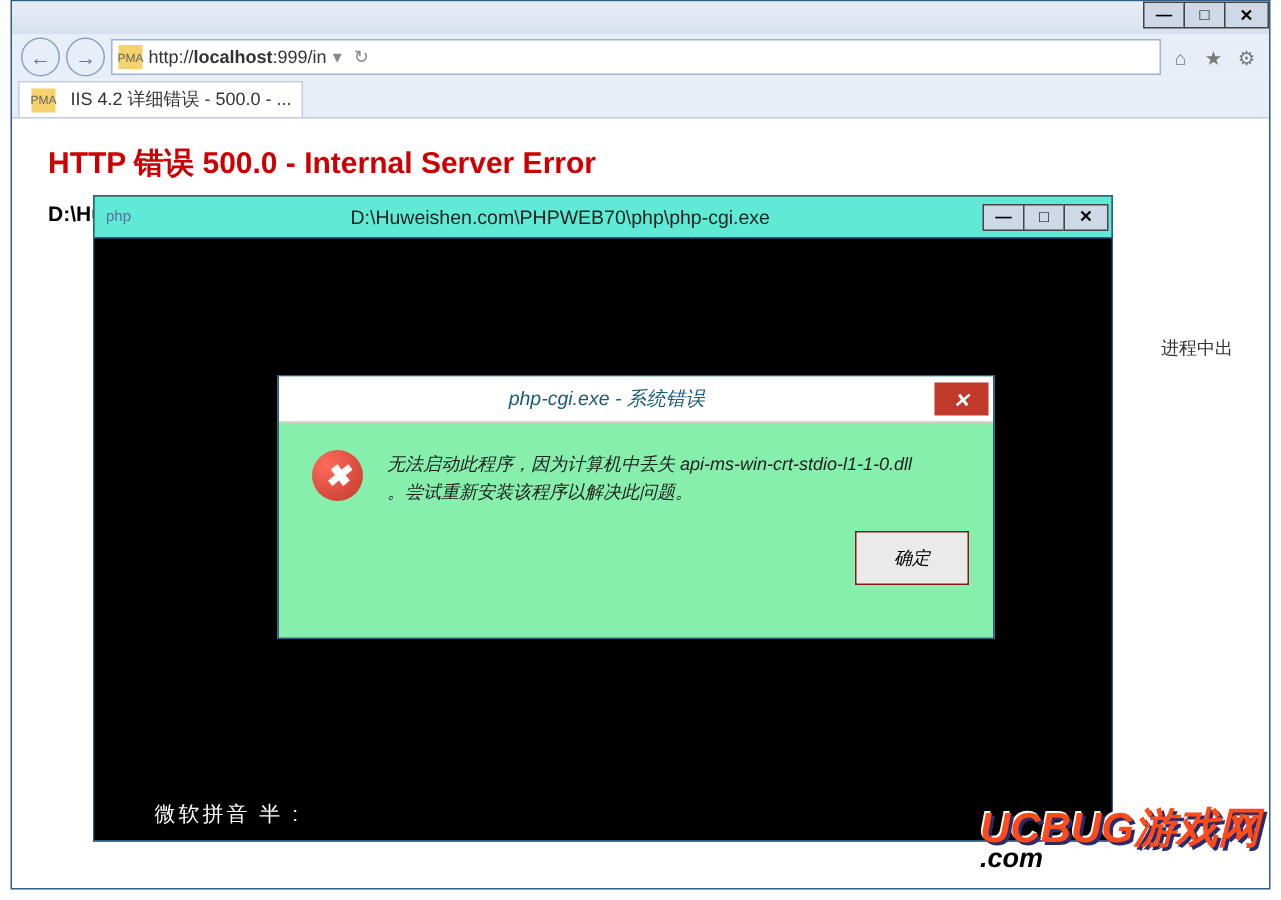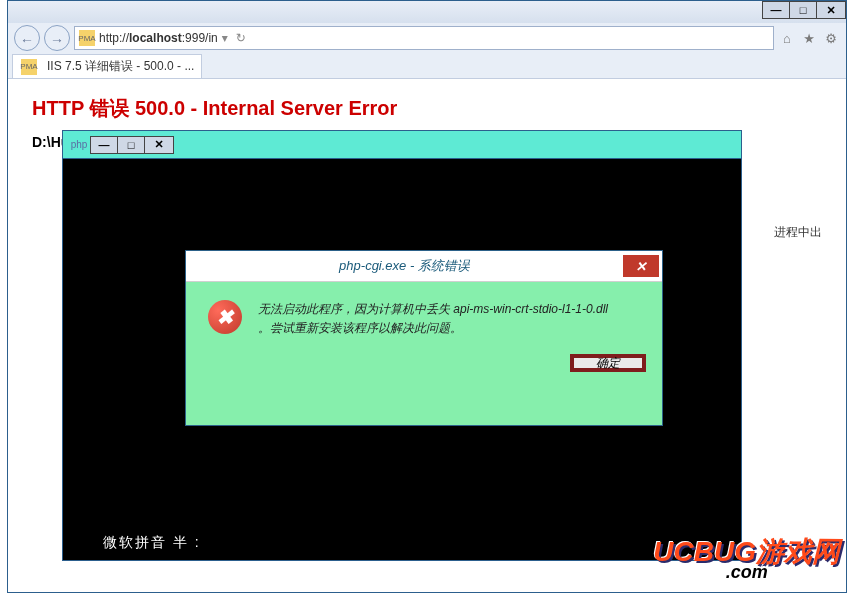--- a/index.html
+++ b/index.html
@@ -170,38 +170,38 @@
   background: radial-gradient(circle at 30% 30%, #ff6b5a, #c0392b);
   display: flex; align-items: center; justify-content: center;
   color: #fff; font-size: 20px; font-weight: bold;
 }
 .dlg-msg { font-size: 12px; color: #222; line-height: 1.6; }
 .dialog-footer {
   display: flex; justify-content: flex-end;
   padding: 6px 16px 12px;
 }
 .dlg-btn {
-  width: 76px; height: 18px;
-  border: 4px solid #7f1d1d;
+  width: 76px; height: 36px;
+  border: 1px solid #7f1d1d;
   background: #eaeaea;
   font-size: 12px;
   display: flex; align-items: center; justify-content: center;
 }
 
 
 .watermark {
   position: absolute;
   right: 14px; bottom: 20px;
   font-size: 28px; font-weight: 900;
   color: #ff4a1a;
   text-shadow: 2px 2px 0 #2b2b6b, -1px -1px 0 #fff;
   font-style: italic;
   pointer-events: none;
   line-height: 0.9;
-  text-align: center;
+  text-align: left;
 }
 .watermark .sub { font-size: 18px; color: #000000; text-shadow: 1px 1px 0 #fff; display: block; }
 </style>
 </head>
 <body>
 
 <div class="browser">
   <div class="browser-titlebar">
     <div class="win-btns">
       <div class="win-btn">—</div>
@@ -222,36 +222,37 @@
       <span class="addr-sep">↻</span>
     </div>
     <div class="tool-icon">⌂</div>
     <div class="tool-icon">★</div>
     <div class="tool-icon">⚙</div>
   </div>
 
   <div class="tabs-row">
     <div class="tab">
       <span class="addr-icon">PMA</span>
-      <span>IIS 7.5 详细错误 - 500.0 - ...</span>
+      <span>IIS 4.2 详细错误 - 500.0 - ...</span>
 
     </div>
   </div>
 
   <div class="page">
     <div class="err-h1">HTTP 错误 500.0 - Internal Server Error</div>
     <div class="err-sub">D:\Huweishen.com\PHPWEB70\php\php-cgi.exe - FastCGI 进程意外退出</div>
     <div class="snippet" style="text-align:right;">进程中出</div>
 
   </div>
 </div>
 
 <div class="console-win">
   <div class="console-titlebar">
     <span class="console-icon">php</span>
+    <span class="console-title">D:\Huweishen.com\PHPWEB70\php\php-cgi.exe</span>
     <div class="console-winbtns">
       <div class="win-btn">—</div>
       <div class="win-btn">□</div>
       <div class="win-btn close">✕</div>
     </div>
   </div>
   <div class="console-body">
     <div class="ime-text">微软拼音  半  :</div>
   </div>
 </div>

